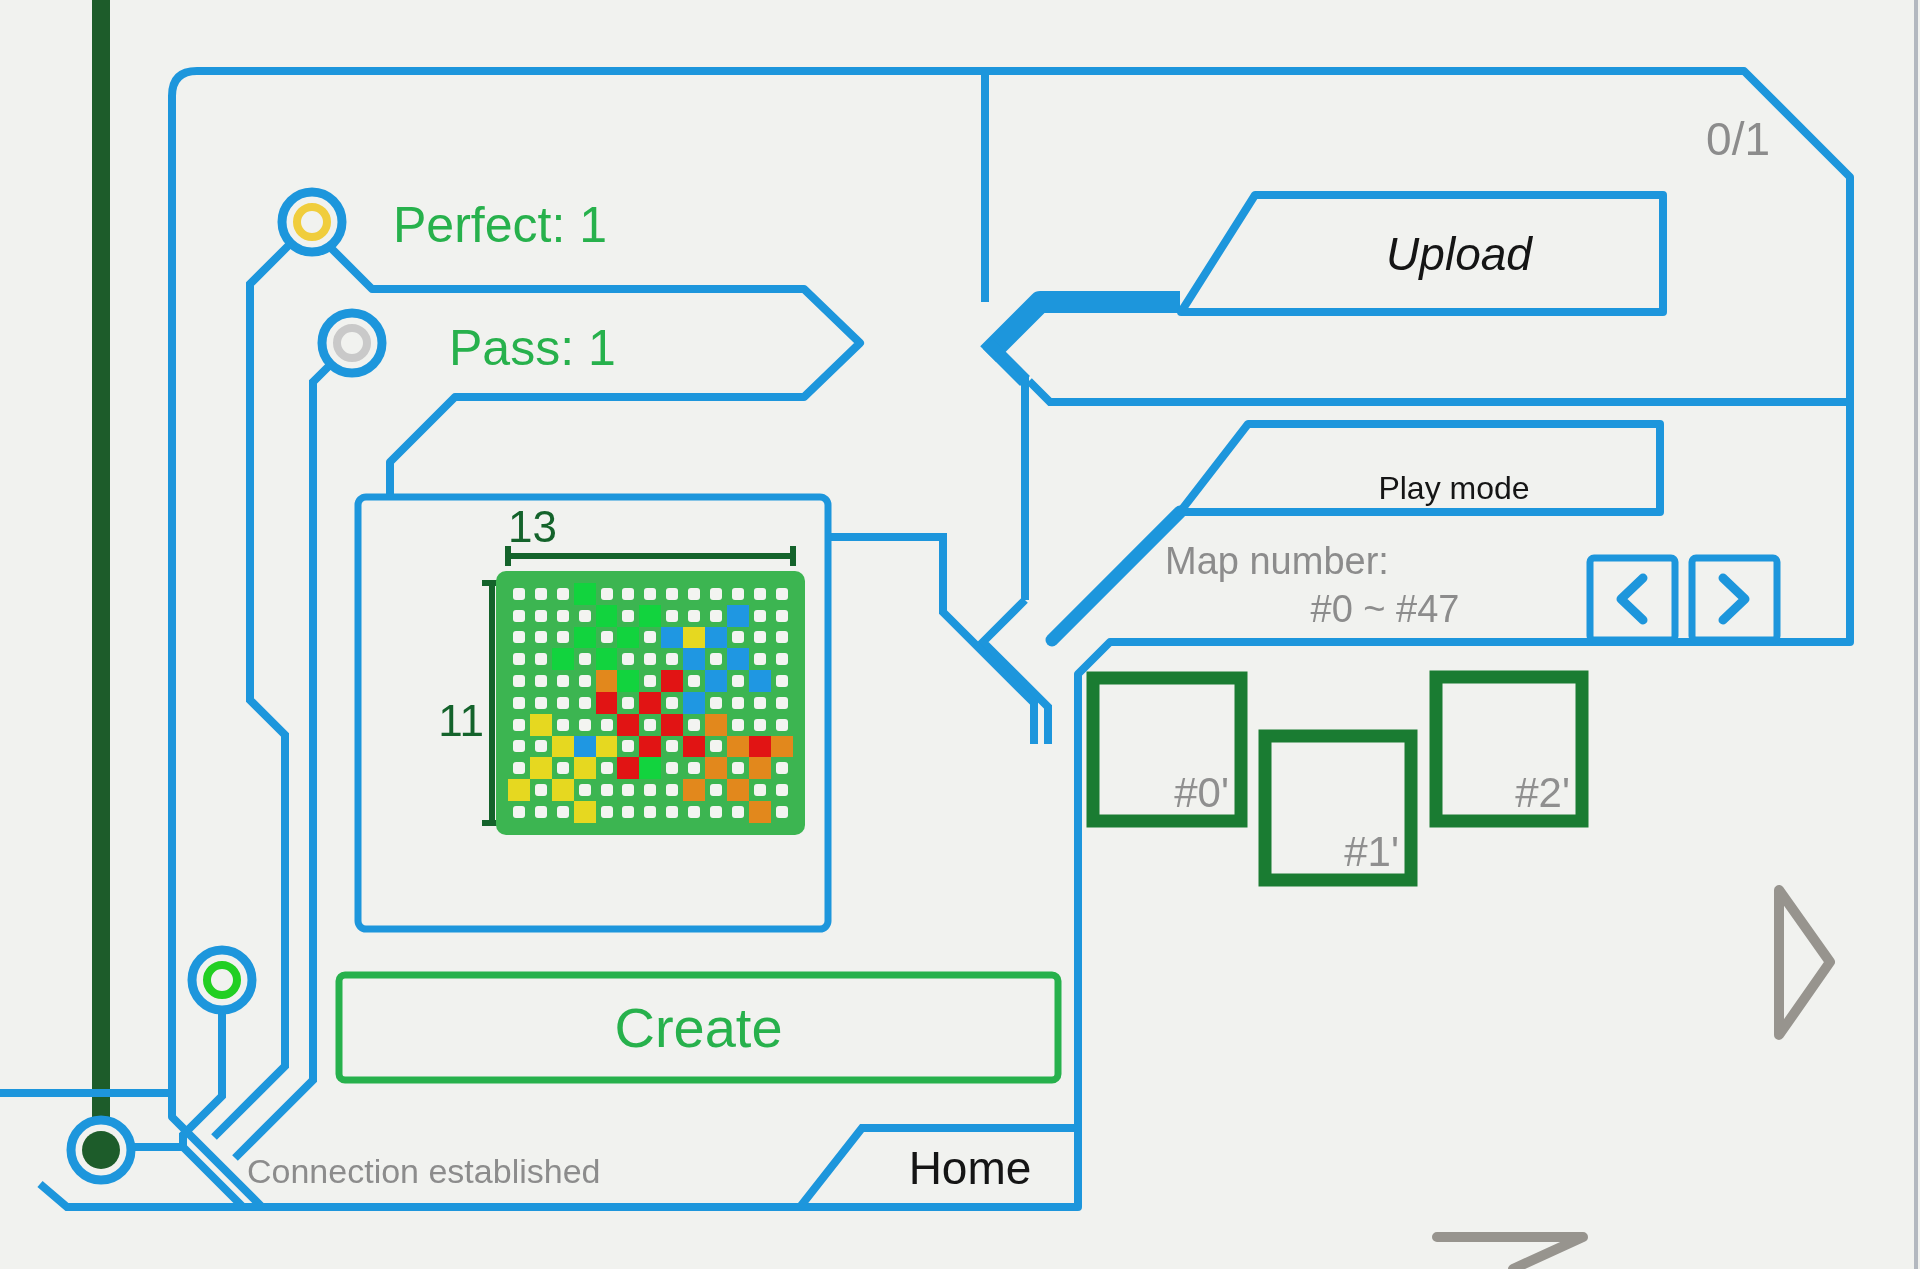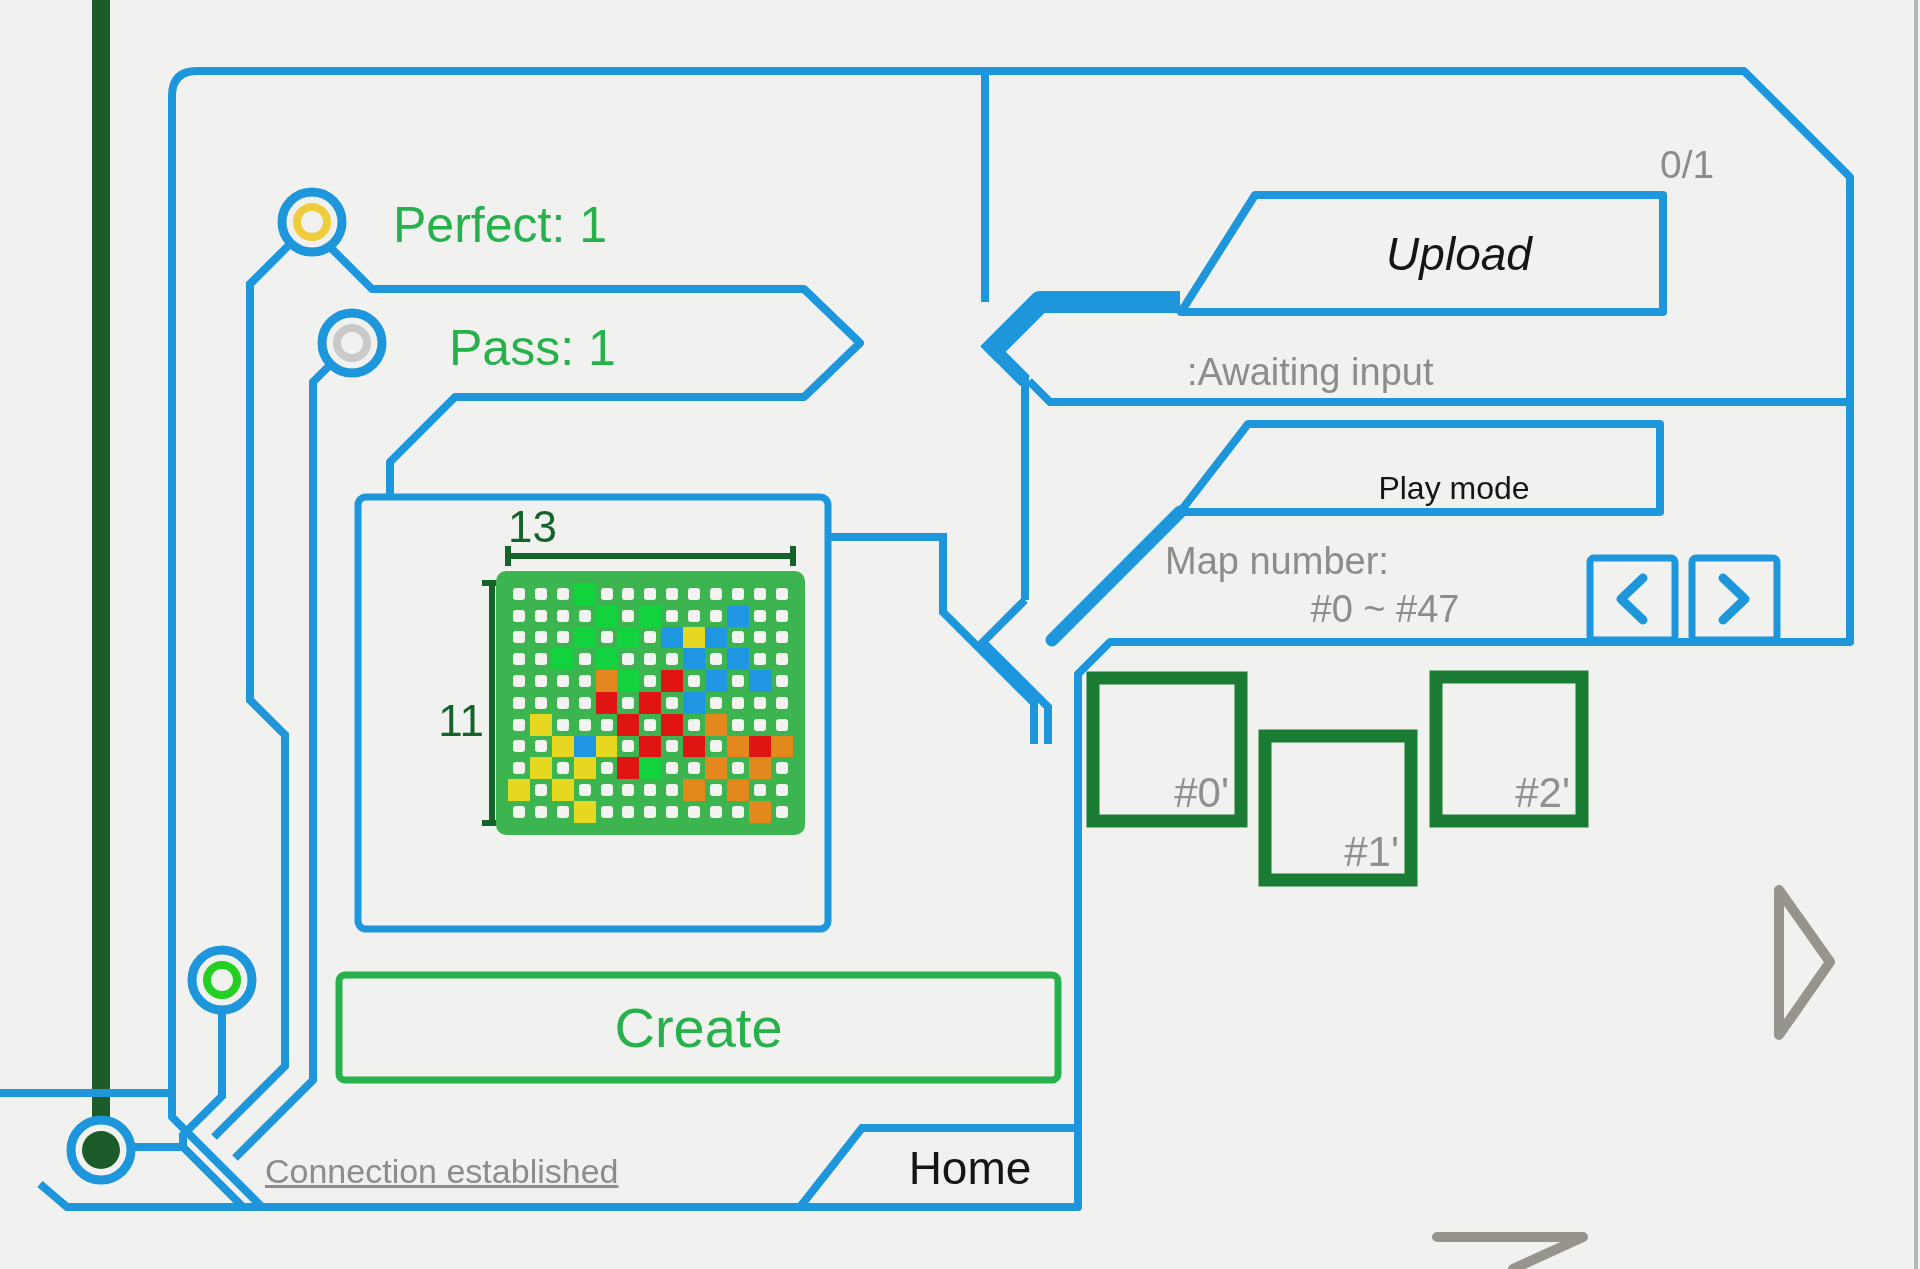--- a/index.html
+++ b/index.html
@@ -10,25 +10,25 @@
   .green-lbl{color:#27b14c;font-size:50px;}
   .gray{color:#8c8c8c;}
   .btn{position:absolute;display:flex;align-items:center;justify-content:center;
        background:transparent;cursor:pointer;}
   .btn span{color:#151515;}
   #upload-btn{left:1255px;top:195px;width:408px;height:117px;font-size:46px;font-style:italic;}
   #play-btn{left:1248px;top:444px;width:412px;height:88px;font-size:32px;}
   #home-btn{left:862px;top:1128px;width:216px;height:79px;font-size:46px;}
   #create-btn{left:339px;top:975px;width:719px;height:105px;font-size:56px;}
   #create-btn span{color:#27b14c;}
-  #counter{left:1660px;top:112px;width:110px;font-size:39px;margin-top:31px;}
+  #counter{left:1660px;top:112px;width:110px;font-size:46px;text-align:right;}
   #awaiting{left:1187px;top:351px;font-size:38px;}
   #map-number{left:1165px;top:540px;font-size:38px;}
   #map-range{left:1165px;top:588px;width:440px;font-size:38px;text-align:center;}
-  #conn{left:265px;top:1152px;font-size:34px;text-decoration:underline;}
+  #conn{left:247px;top:1152px;font-size:34px;}
   #w-label{left:508px;top:502px;width:285px;text-align:left;font-size:44px;color:#14632b;}
   #h-label{left:426px;top:696px;width:58px;text-align:right;font-size:44px;color:#14632b;}
   .slot{position:absolute;display:flex;align-items:flex-end;justify-content:flex-end;
         padding:0 12px 4px 0;box-sizing:border-box;font-size:42px;color:#8f8f8f;cursor:pointer;}
   #slot0{left:1093px;top:678px;width:148px;height:143px;}
   #slot1{left:1265px;top:736px;width:146px;height:144px;}
   #slot2{left:1436px;top:677px;width:146px;height:144px;}
   .navbox{position:absolute;width:85px;height:82px;cursor:pointer;}
   #prev-btn{left:1590px;top:558px;}
   #next-btn{left:1692px;top:558px;}
@@ -105,21 +105,20 @@
   </svg>
 
   <div class="lbl green-lbl" style="left:393px;top:196px;">Perfect: 1</div>
   <div class="lbl green-lbl" style="left:449px;top:319px;">Pass: 1</div>
 
   <div class="lbl gray" id="counter">0/1</div>
 
   <div class="btn" id="upload-btn">
     <span>Upload</span>
   </div>
-  <div class="lbl gray" id="awaiting">:Awaiting input</div>
 
   <div class="btn" id="play-btn">
     <span>Play mode</span>
   </div>
   <div class="lbl gray" id="map-number">Map number:</div>
   <div class="lbl gray" id="map-range">#0 ~ #47</div>
 
   <div class="navbox" id="prev-btn"></div>
   <div class="navbox" id="next-btn"></div>
 

